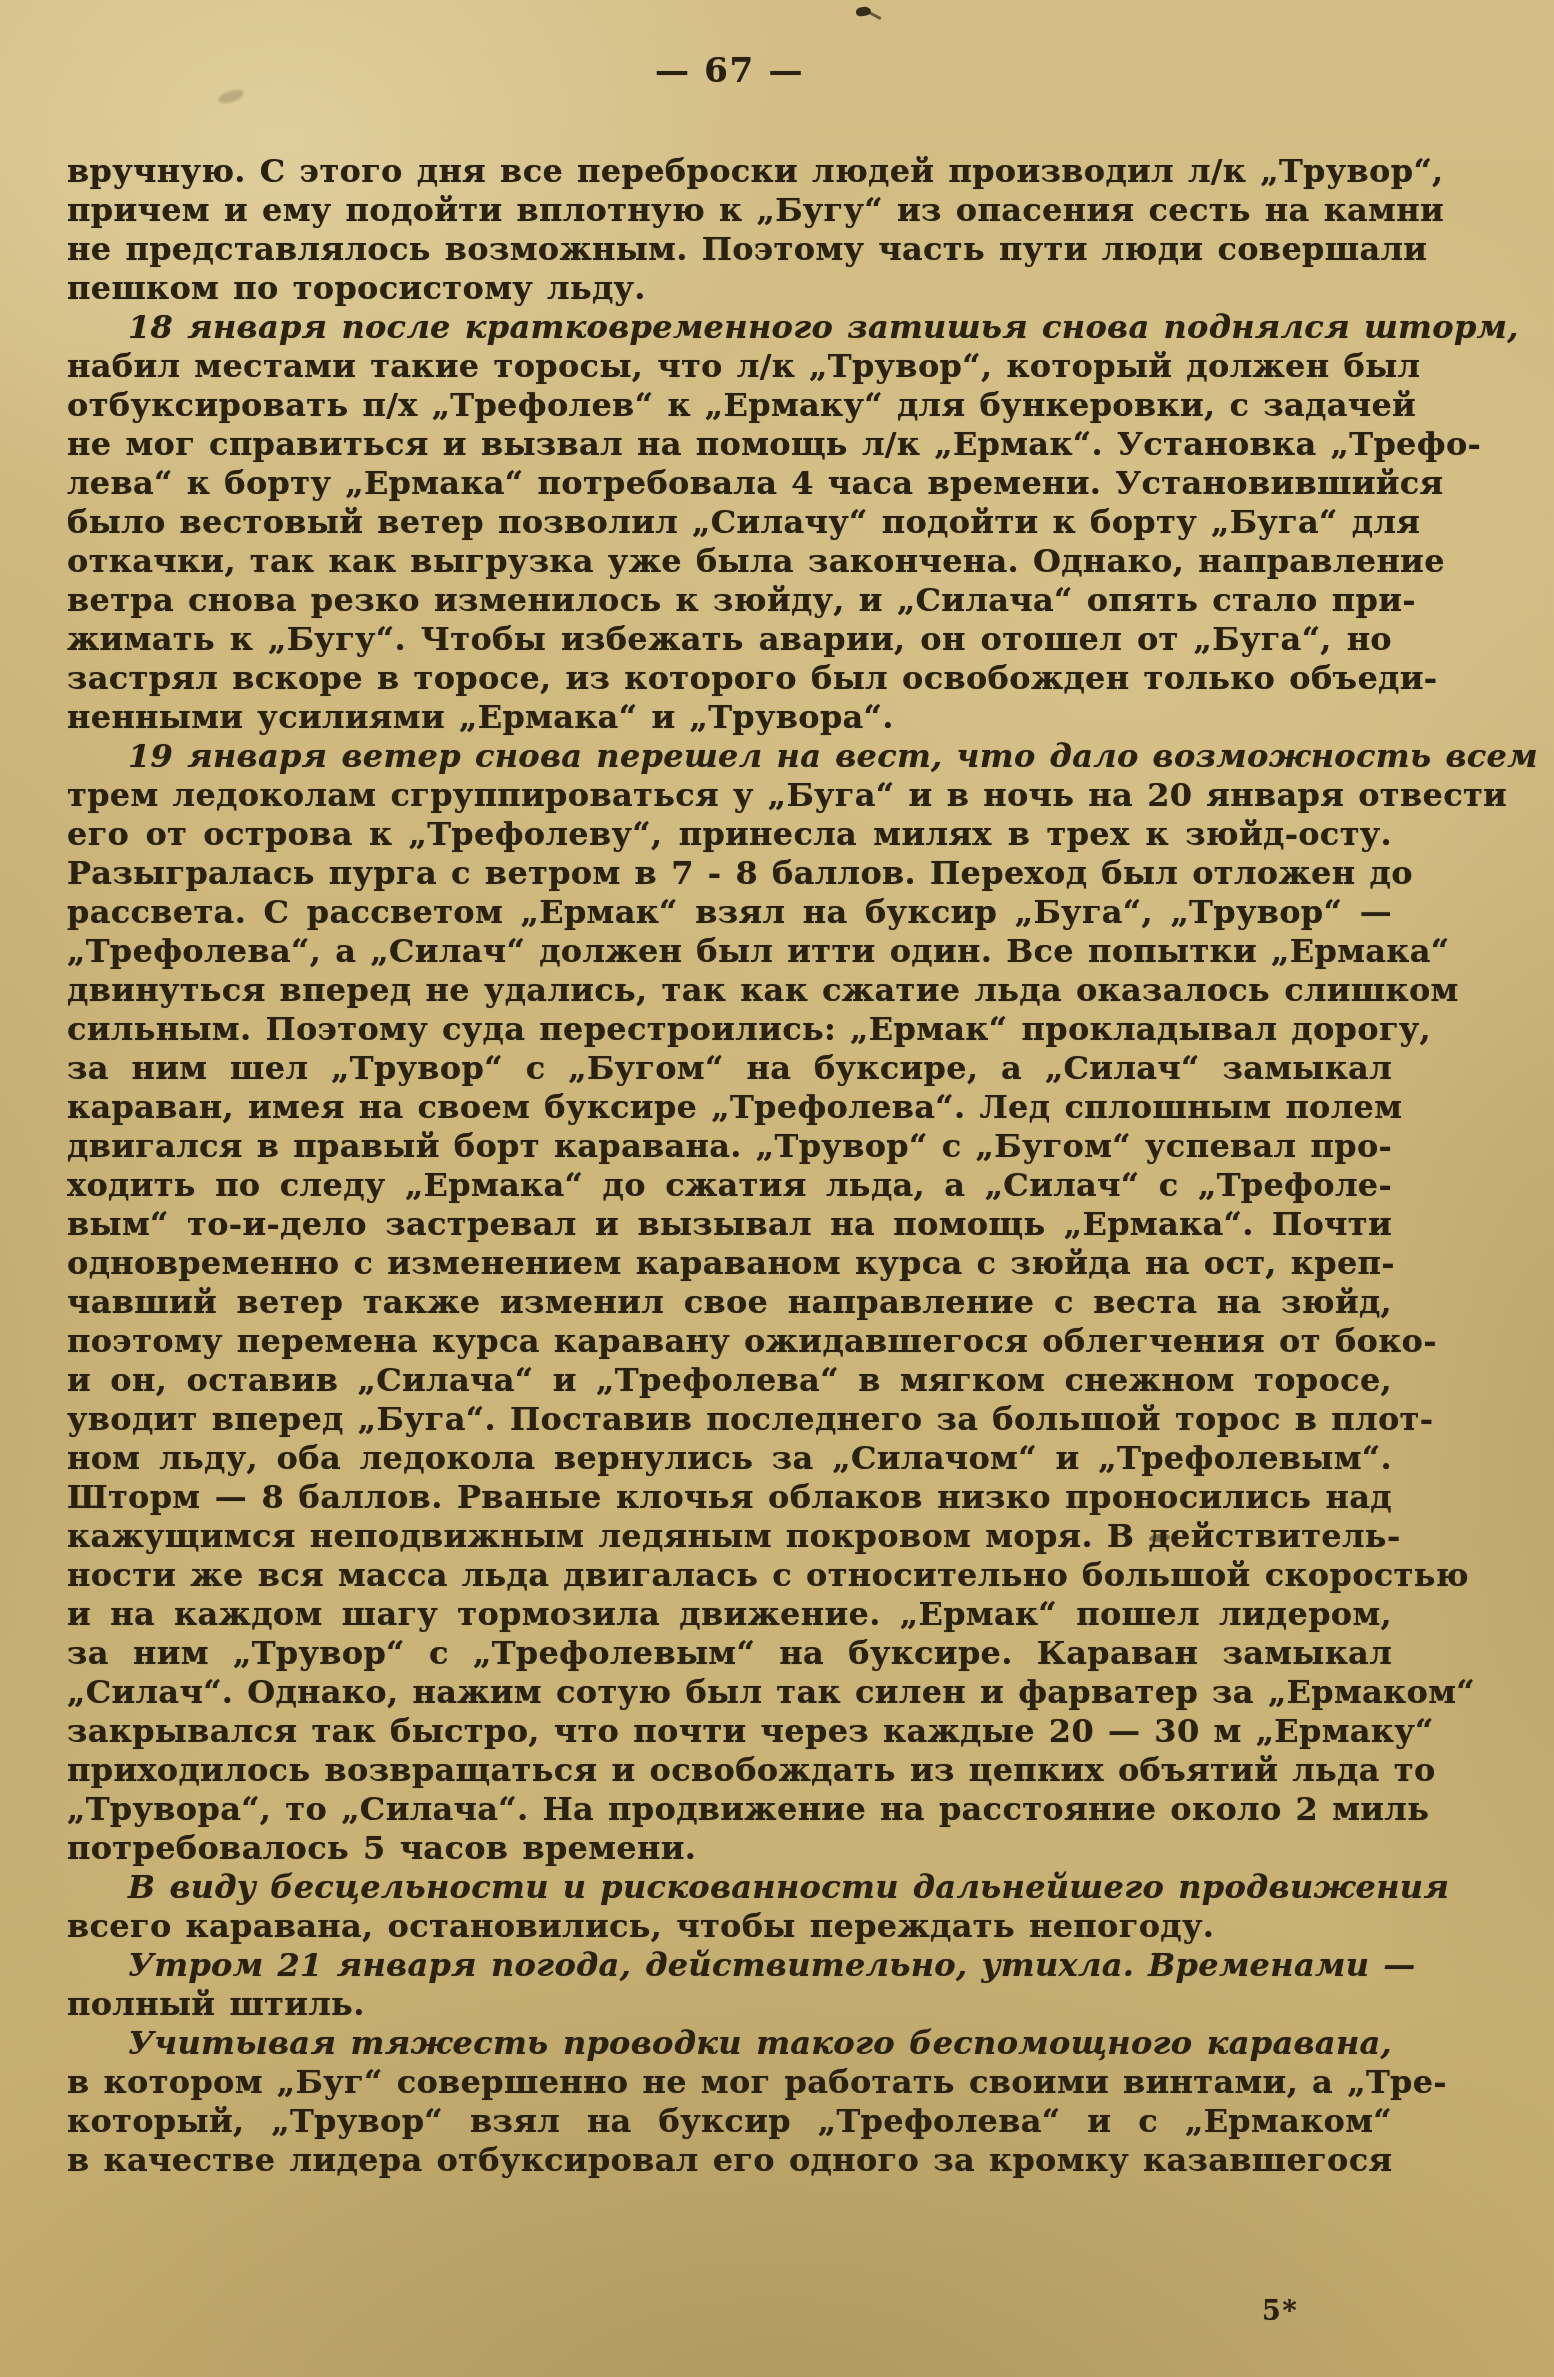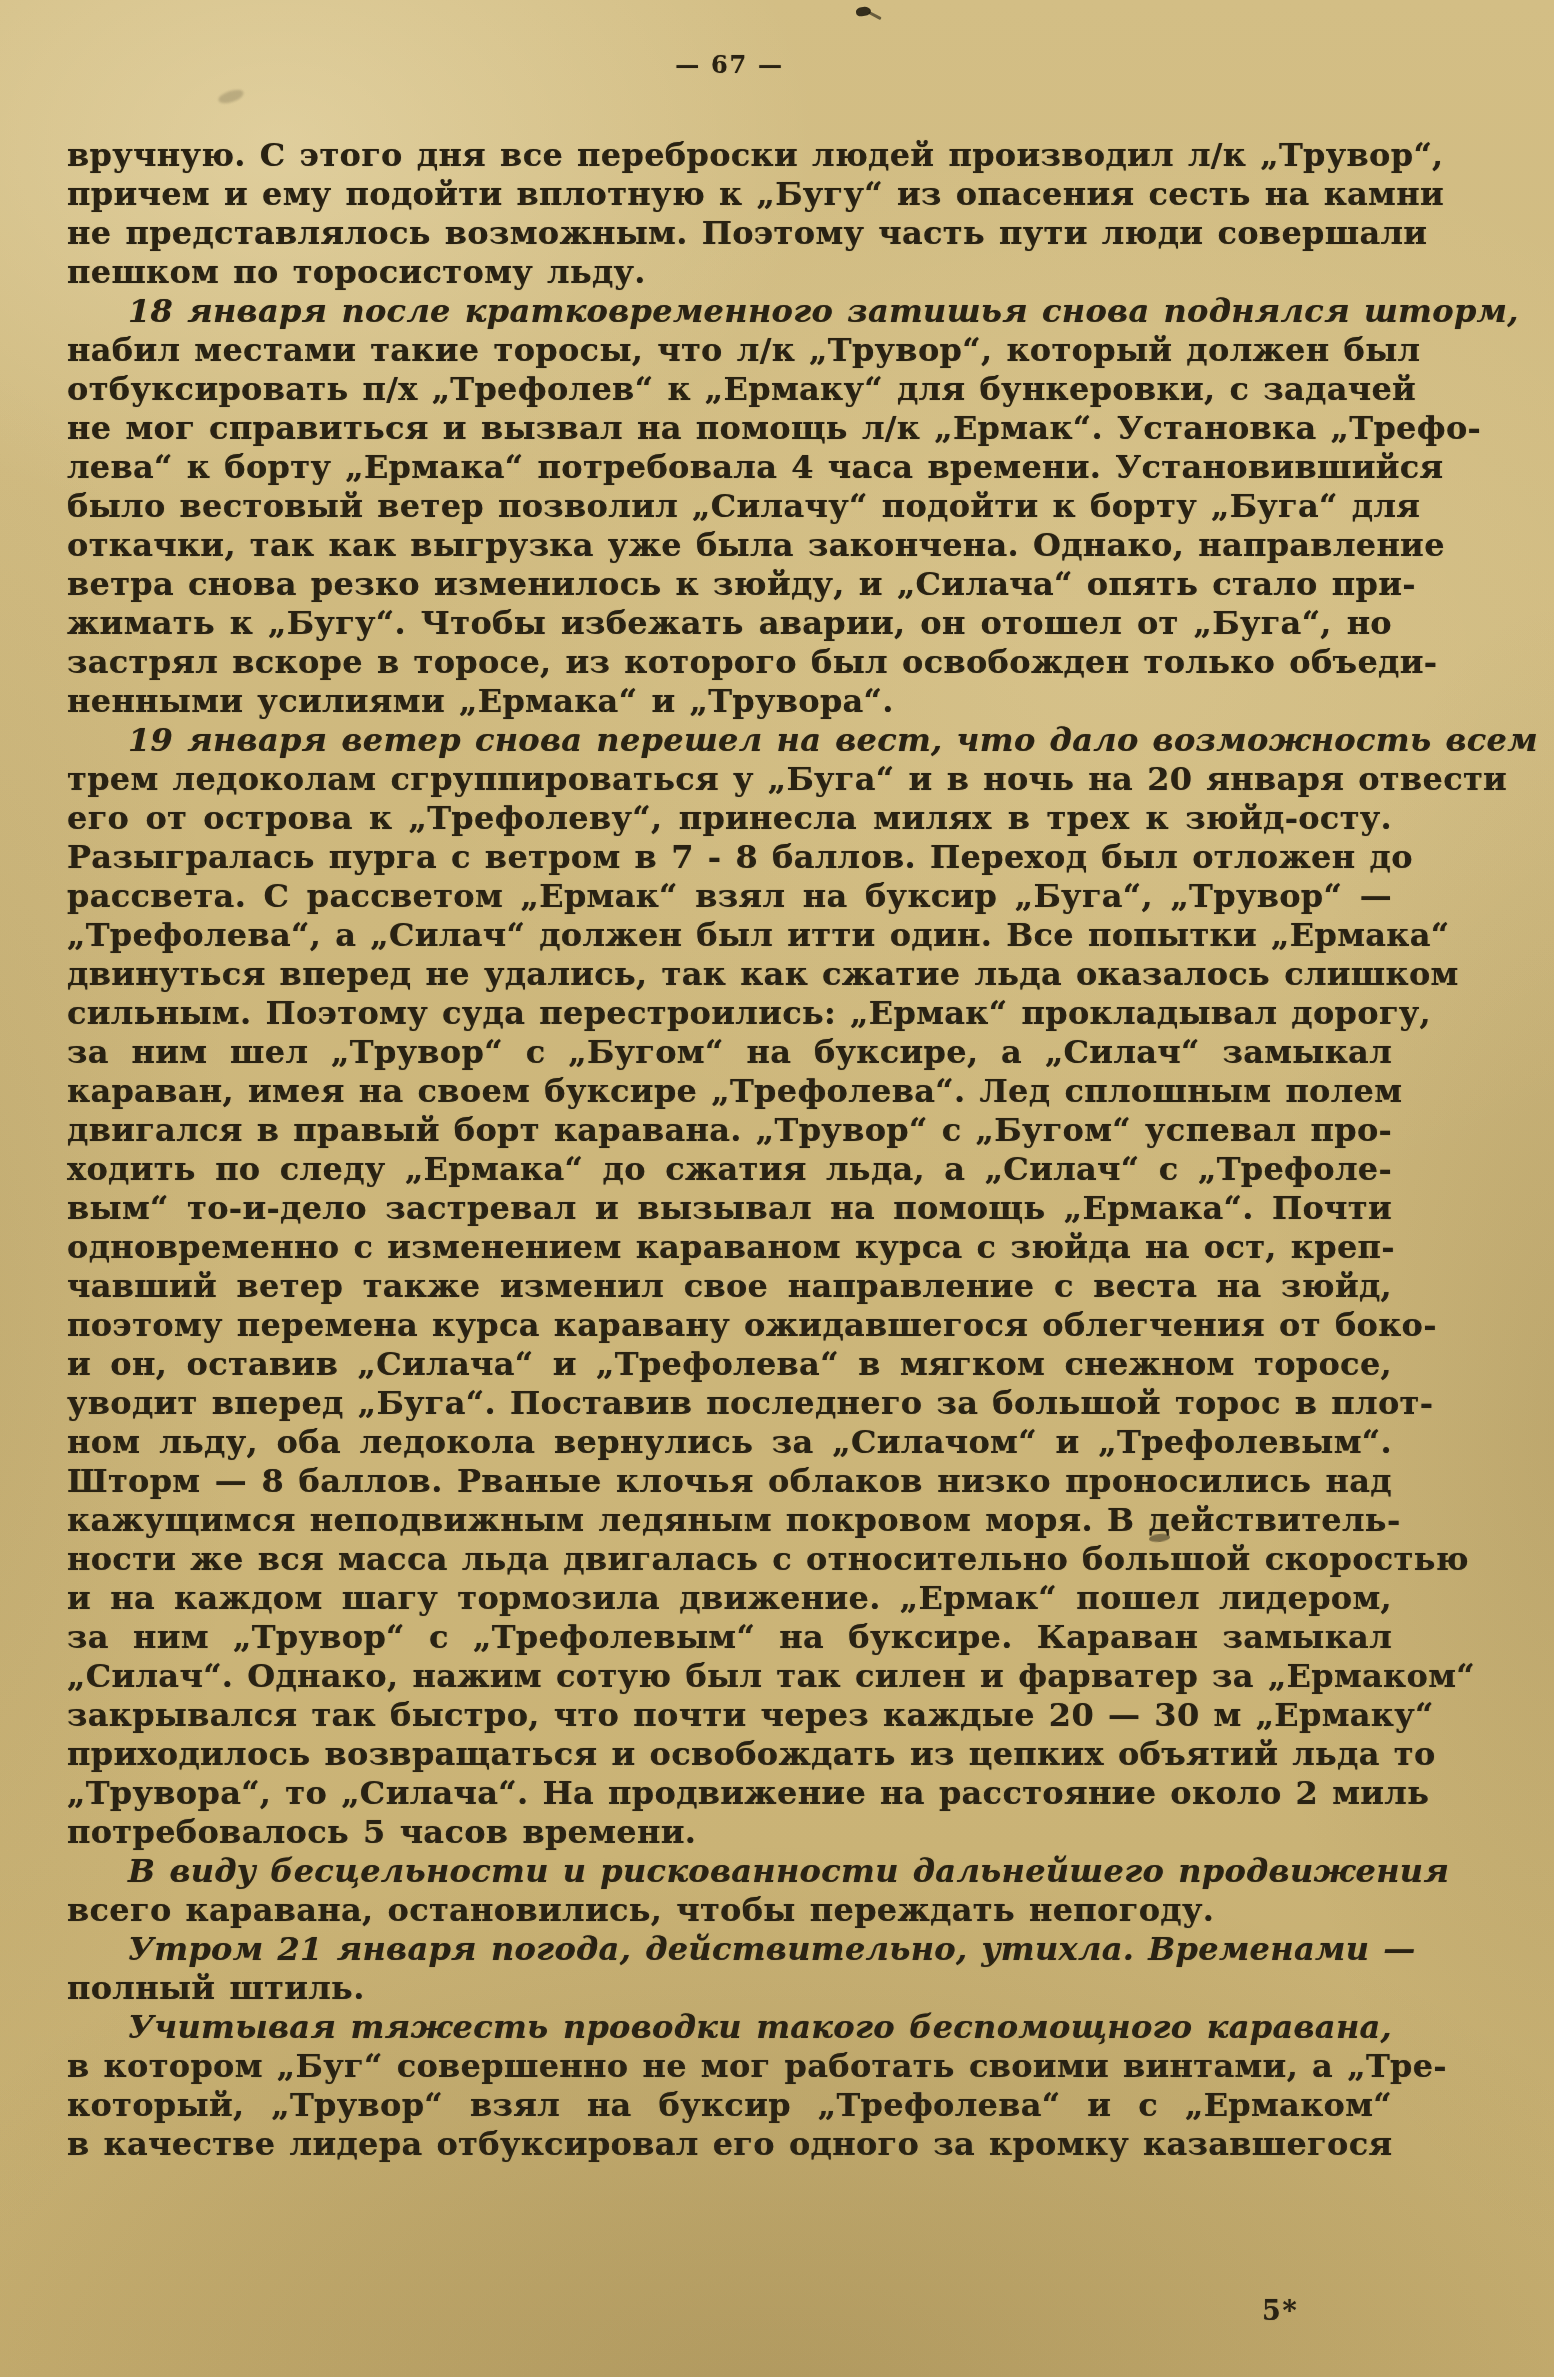--- a/index.html
+++ b/index.html
@@ -14,26 +14,26 @@
       radial-gradient(ellipse 1281px 769px at 50% 102%, rgba(92,72,30,0.20), transparent 76%),
       radial-gradient(ellipse 410px 1110px at 101% 60%, rgba(100,80,36,0.14), transparent 75%),
       radial-gradient(ellipse 359px 1281px at -2% 55%, rgba(110,90,45,0.10), transparent 75%),
       linear-gradient(180deg,#d3be85 0%,#ceb87d 38%,#cab376 78%,#c5ad6f 100%);
     font-family:"DejaVu Serif","Liberation Serif",serif;
     color:#292213;
   }
   .page-number{
     position:absolute;left:67px;top:50px;width:1325px;
     text-align:center;
-    font-size:24px;font-weight:700;
+    font-size:34px;font-weight:700;
     letter-spacing:1.7px;
     text-shadow:0 0 0.9px rgba(41,34,19,0.55);
   }
   .text-block{
-    position:absolute;left:67px;top:136px;width:1325px;
+    position:absolute;left:67px;top:152px;width:1325px;
   }
   .line{
     height:39px;line-height:39px;
     font-size:32px;font-weight:700;
     letter-spacing:0.3px;word-spacing:2.6px;
     text-align:justify;text-align-last:justify;
     white-space:nowrap;
     text-shadow:0 0 0.9px rgba(41,34,19,0.55);
   }
   .line.indent{padding-left:61px;font-style:italic;}

